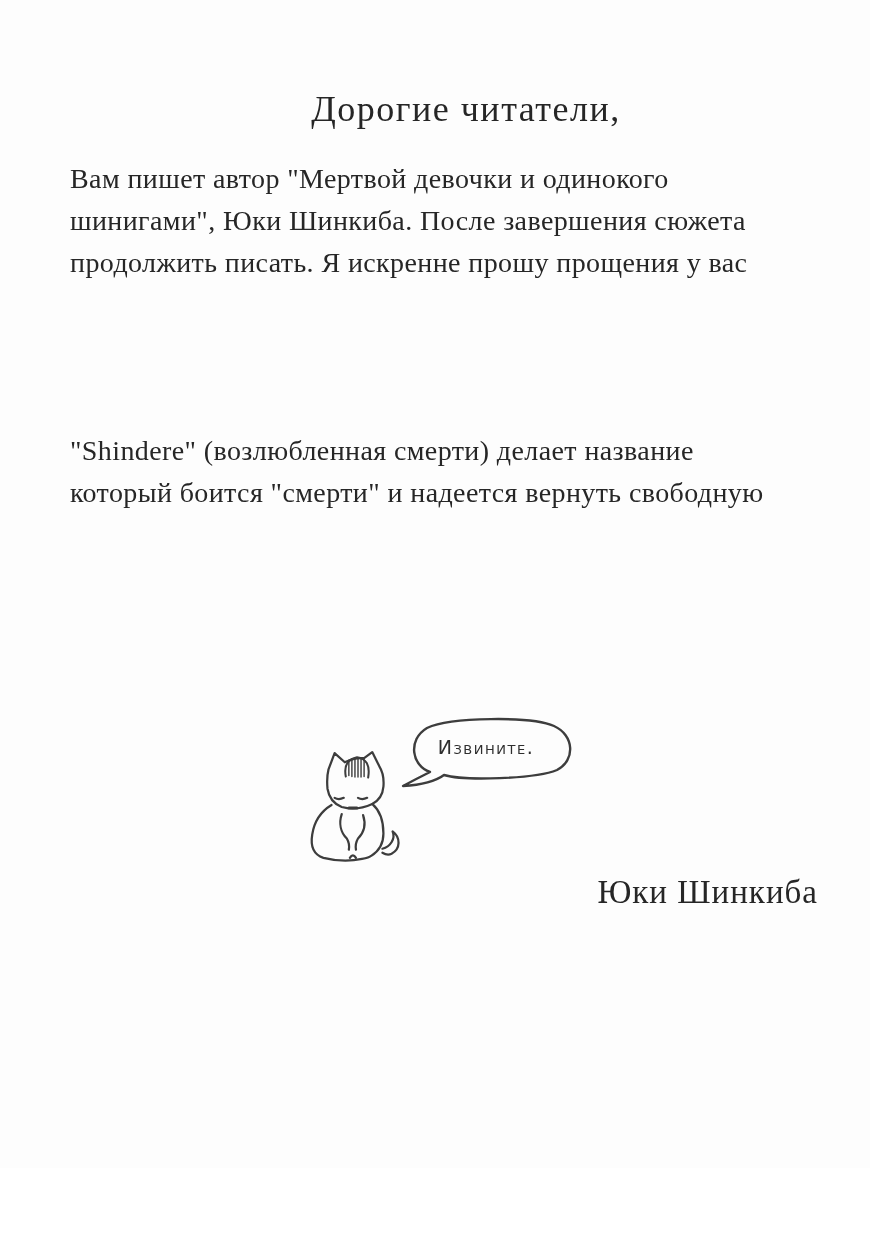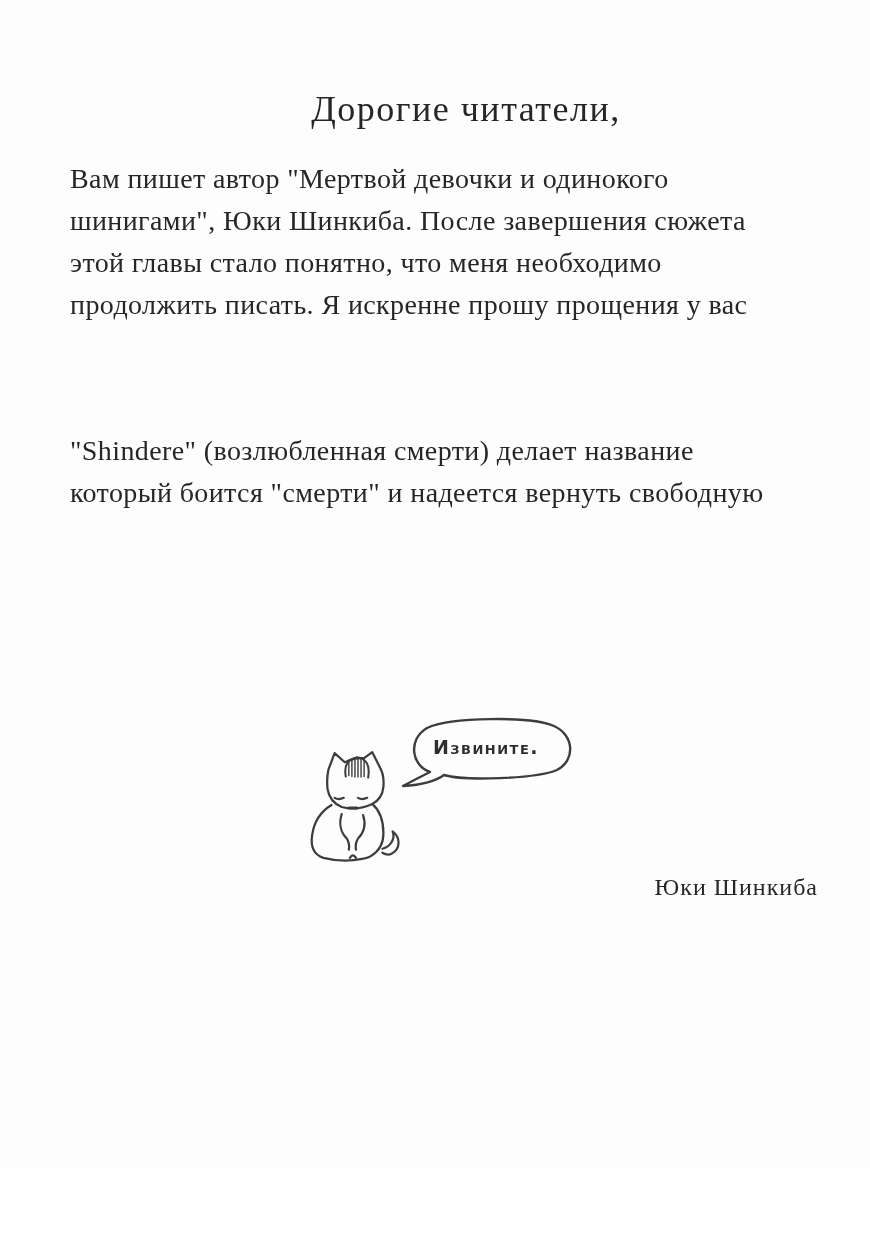--- a/index.html
+++ b/index.html
@@ -49,52 +49,51 @@
     height: 88px;
   }
   .bubble-text {
     position: absolute;
     left: 402px;
     top: 736px;
     width: 168px;
     text-align: center;
     font-family: "DejaVu Sans", "Liberation Sans", sans-serif;
     font-variant: small-caps;
-    font-weight: 700;
+    font-weight: 400;
     font-size: 19px;
     letter-spacing: 1.5px;
     color: #2e2e2e;
   }
   .cat-svg {
     position: absolute;
     left: 301px;
     top: 746px;
     width: 114px;
     height: 120px;
   }
   .signature {
     position: absolute;
     top: 874px;
     right: 52px;
-    font-size: 24px;
+    font-size: 33px;
     letter-spacing: 1px;
     font-weight: 400;
   }
 </style>
 </head>
 <body>
 
 <div class="page">
 
   <div class="heading">Дорогие читатели,</div>
 
   <div class="para para-1">
     <div class="line">Вам пишет автор "Мертвой девочки и одинокого</div>
     <div class="line">шинигами", Юки Шинкиба. После завершения сюжета</div>
-    <div class="line">этой главы стало понятно, что меня необходимо</div>
     <div class="line">продолжить писать. Я искренне прошу прощения у вас</div>
   </div>
 
   <div class="para para-2">
     <div class="line">"Shindere" (возлюбленная смерти) делает название</div>
     <div class="line">который боится "смерти" и надеется вернуть свободную</div>
   </div>
 
   <svg class="bubble-svg" viewBox="0 0 184 86" fill="none" stroke="#3d3d3d" stroke-width="2.4" stroke-linecap="round" stroke-linejoin="round">
     <path d="M 34 59

